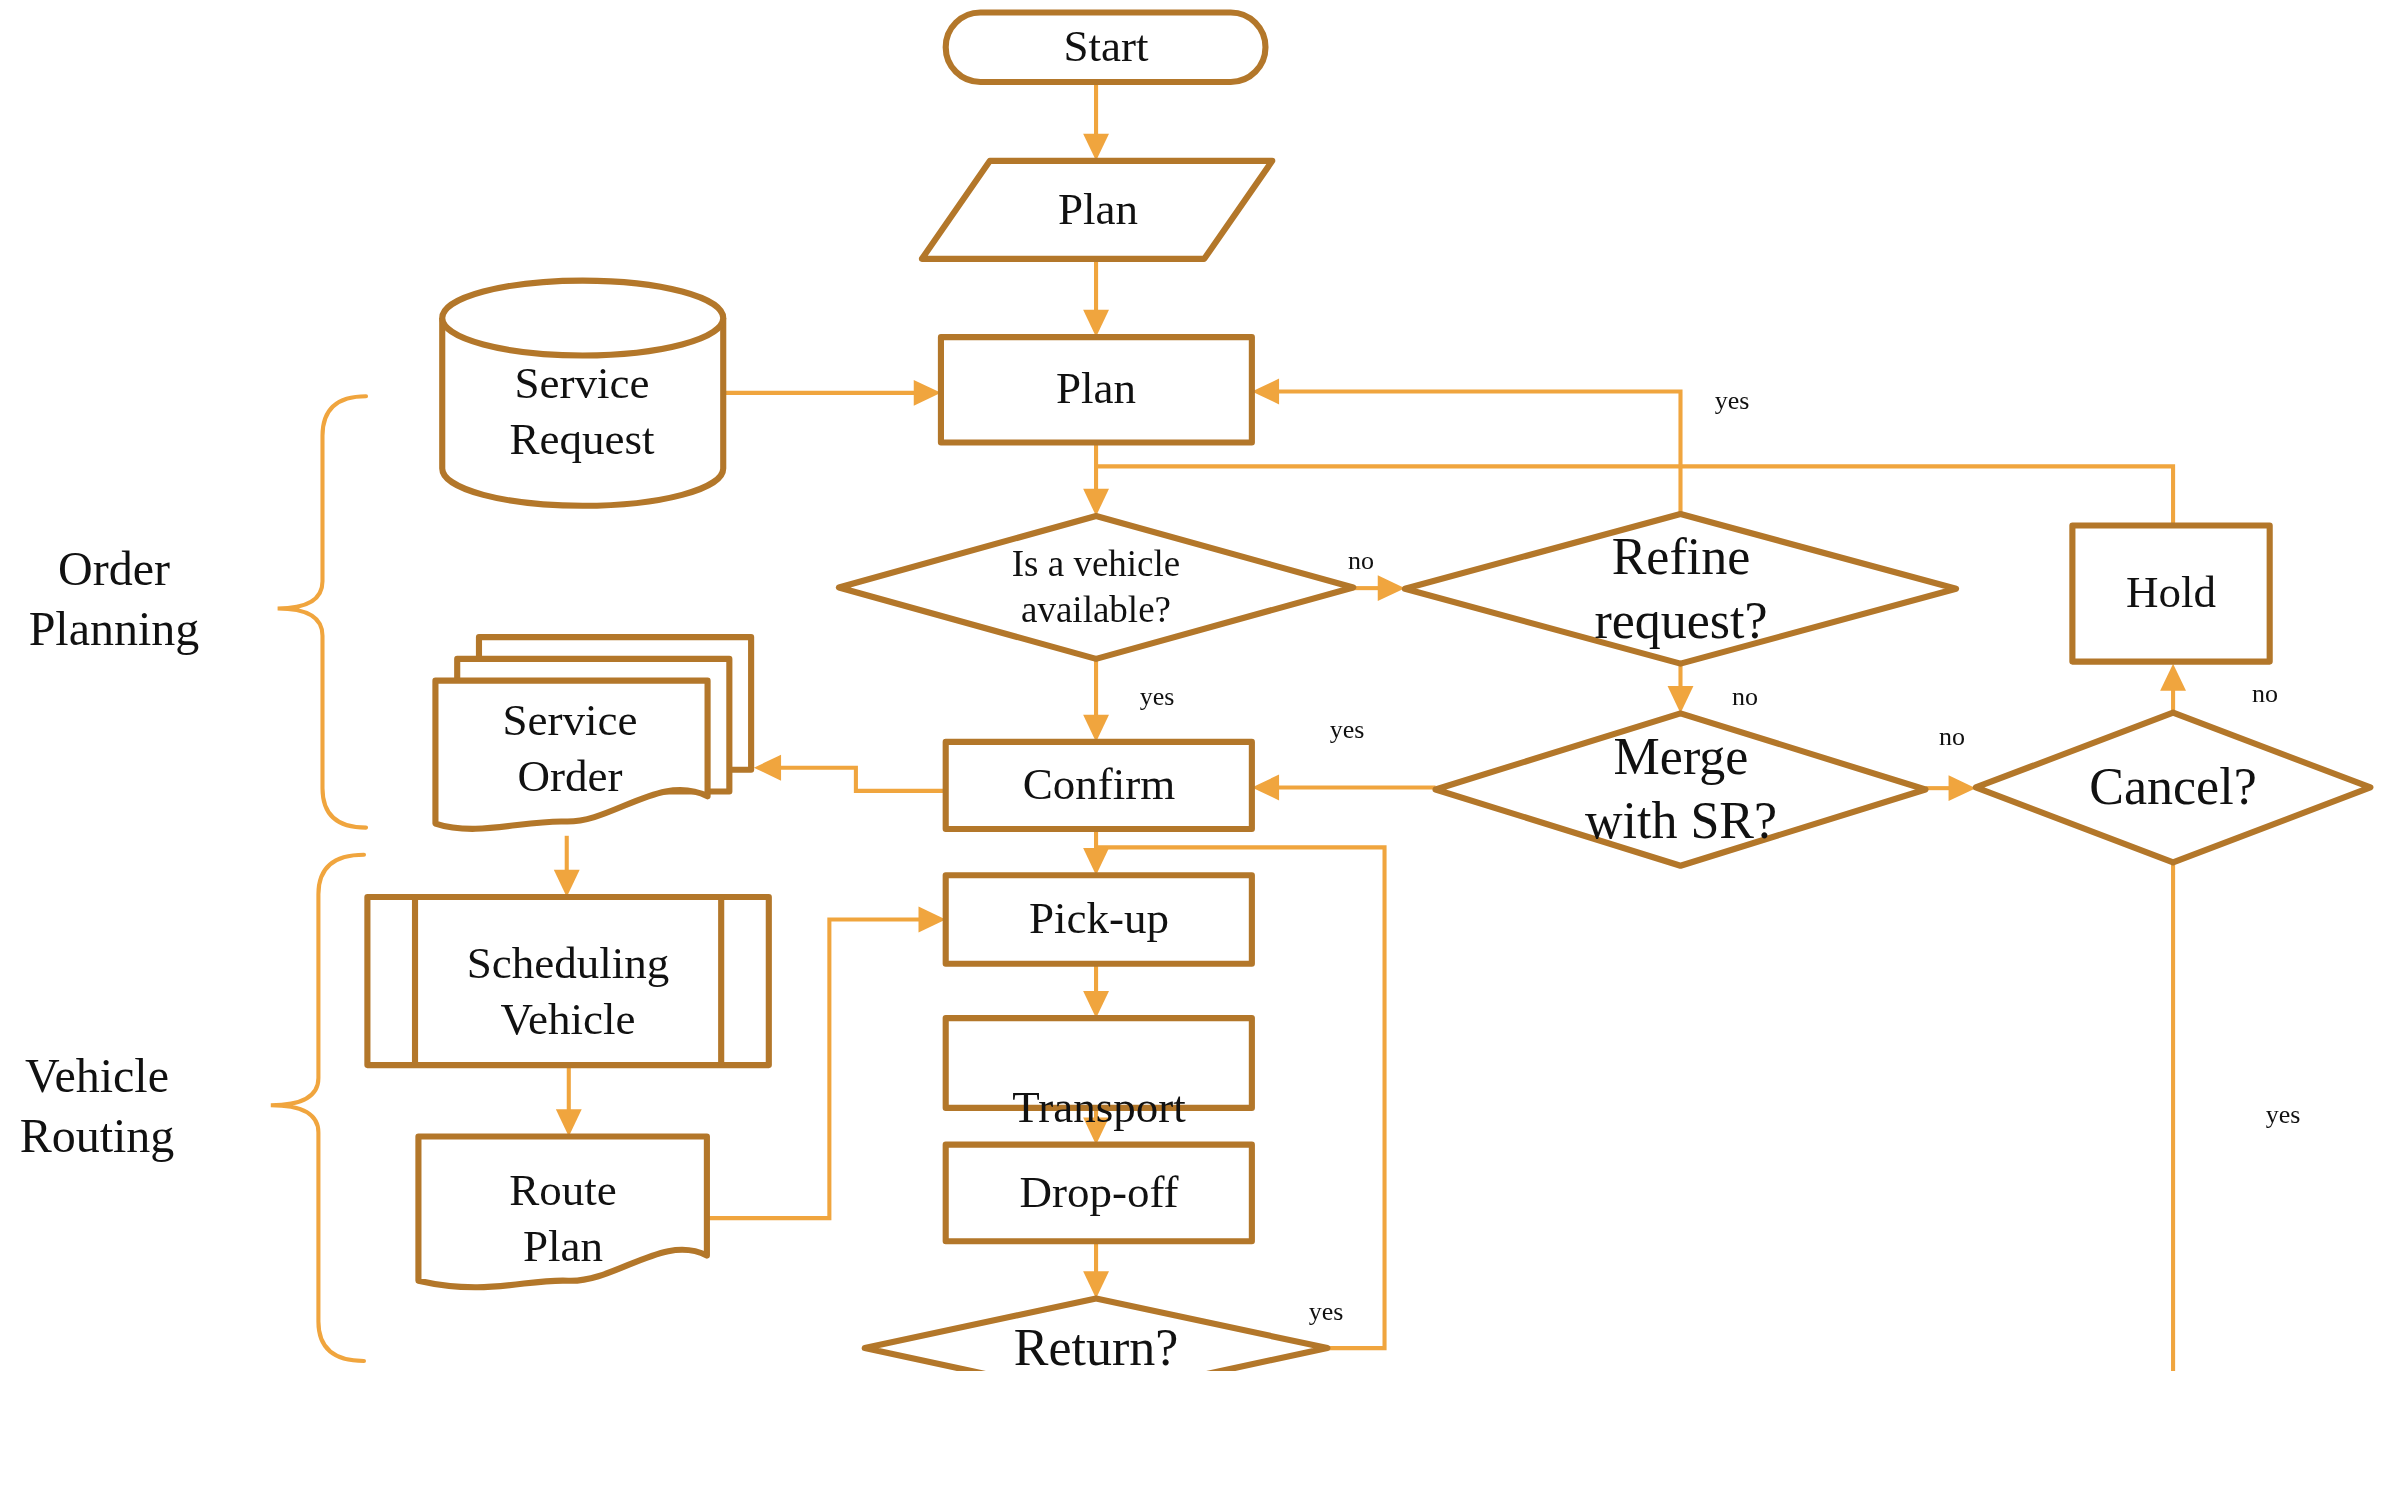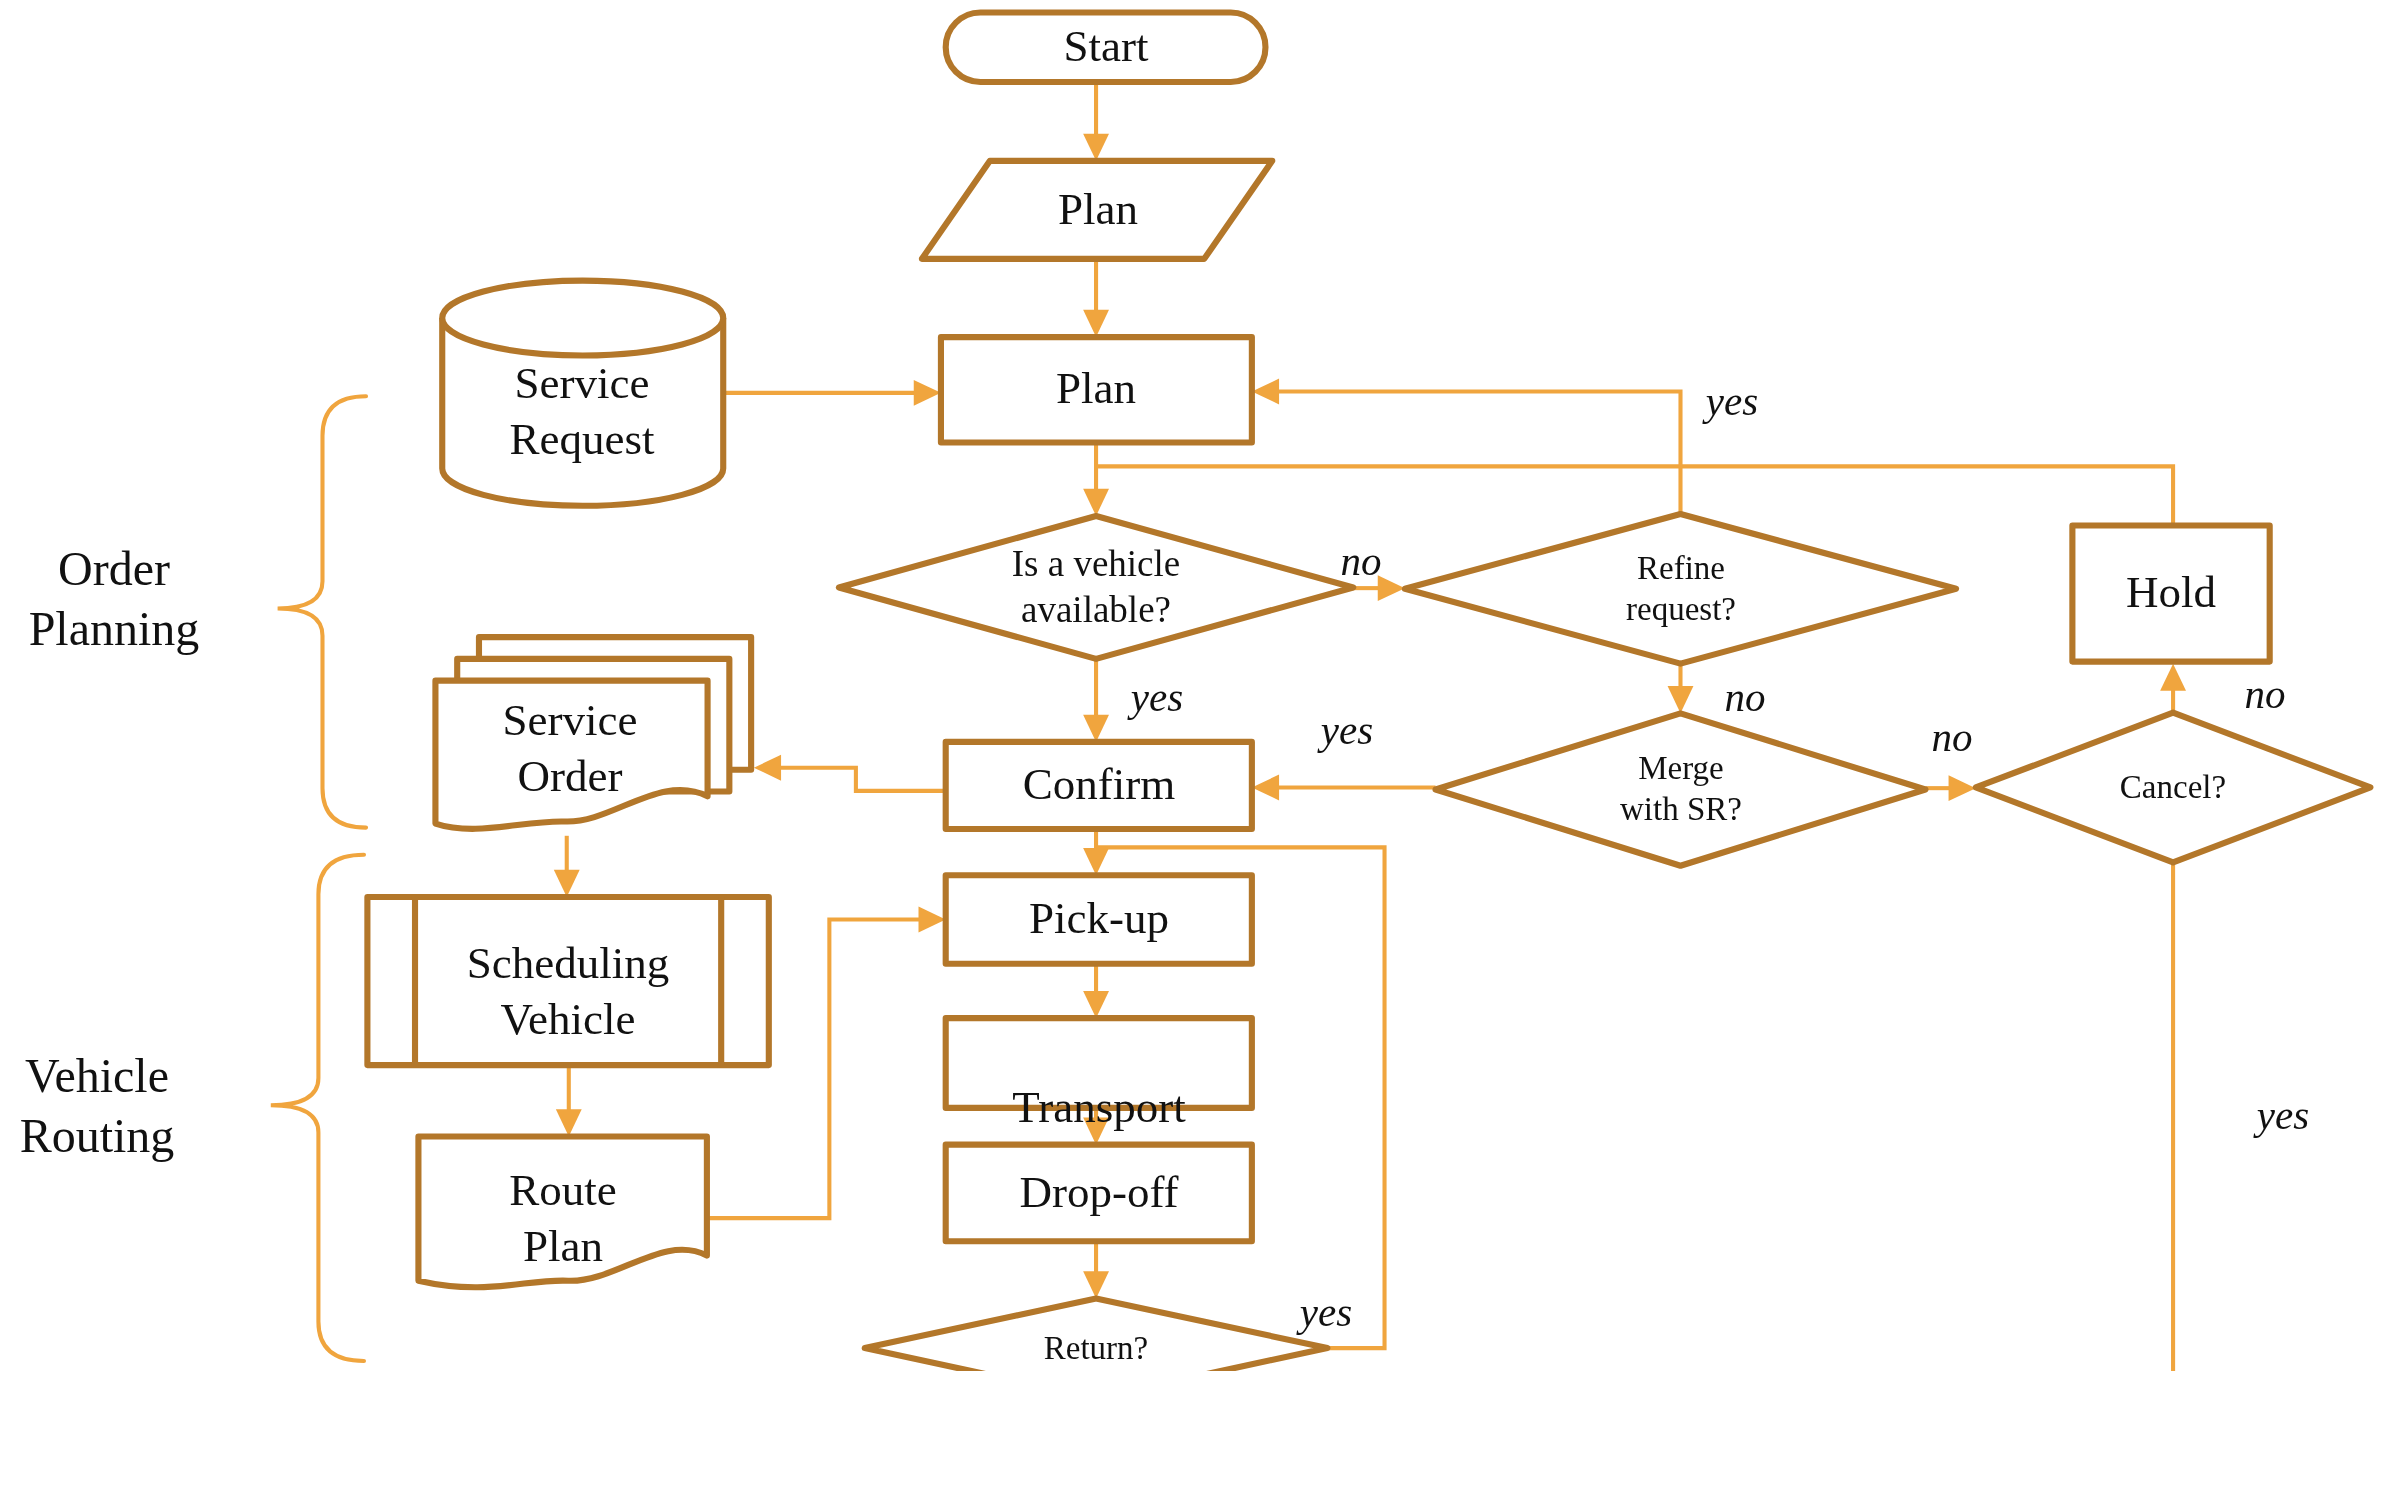--- a/index.html
+++ b/index.html
@@ -12,22 +12,22 @@
   #diagram{position:relative;width:2401px;height:1371px;background:var(--bg);overflow:hidden;font-family:"Liberation Serif",serif;}
   #flow-svg{position:absolute;left:0;top:0;}
   .shape{fill:#ffffff;stroke:var(--shape);stroke-width:9;stroke-linejoin:round;}
   .shape-thin{fill:none;stroke:var(--shape);stroke-width:9;}
   .conn{fill:none;stroke:var(--conn);stroke-width:6;stroke-linejoin:miter;}
   .ah{fill:var(--conn);stroke:none;}
   .brace{fill:none;stroke:var(--conn);stroke-width:6;stroke-linecap:round;}
   .lbl{position:absolute;transform:translate(-50%,-50%);color:var(--text);text-align:center;white-space:pre-line;line-height:1.24;}
   .node{font-size:45px;}
   .small{font-size:37px;}
-  .mid{font-size:33px;}
-  .edge{font-style:italic;font-size:41px;line-height:1;}
+  .mid{font-size:52px;}
+  .edge{font-size:26px;line-height:1;}
   .section{font-size:48px;}
 </style>
 </head>
 <body>
 
 <div id="diagram">
 
   <svg id="flow-svg" width="2401" height="1511" viewBox="0 0 3529 2220">
 
     <line class="conn" x1="1611" y1="120" x2="1611" y2="200"></line>

